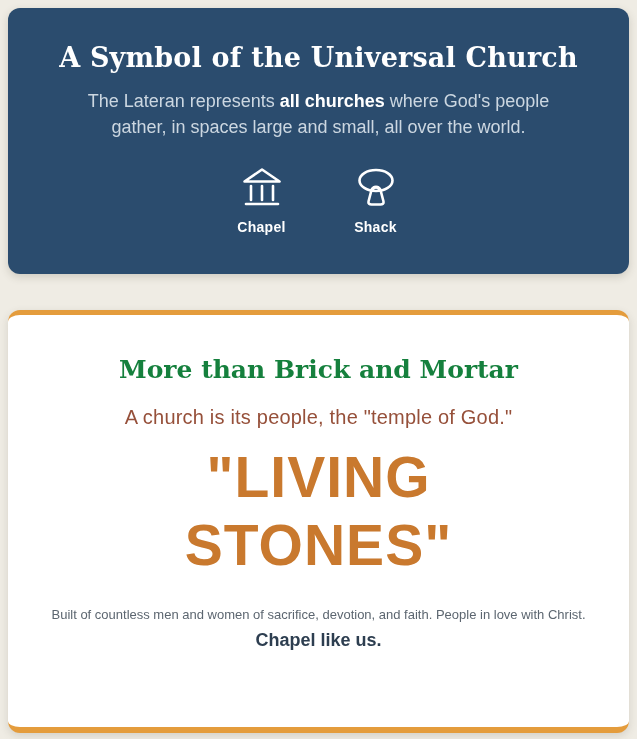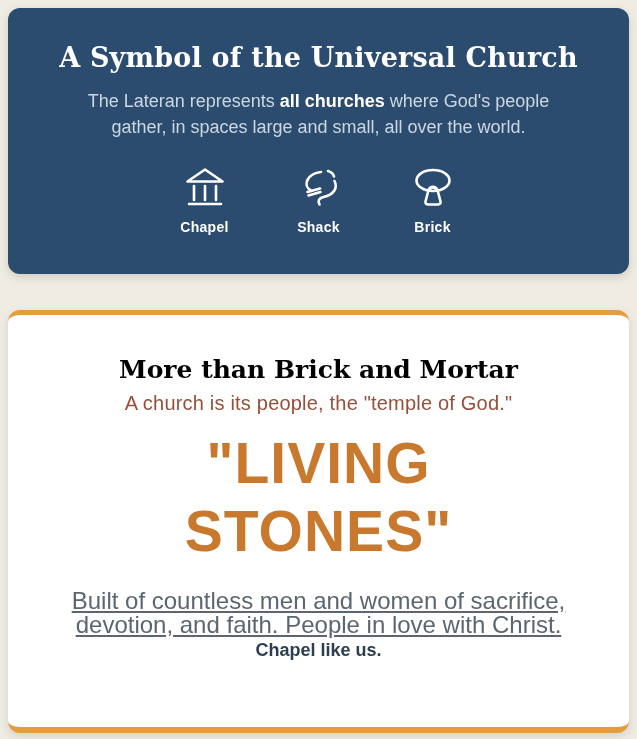--- a/index.html
+++ b/index.html
@@ -78,44 +78,43 @@
     border-bottom: 6px solid #e49c3c;
     border-radius: 12px;
     box-shadow: 0 3px 8px rgba(60,55,40,0.15);
     padding-top: 40px;
     text-align: center;
   }
   .stones-title {
     font-family: "DejaVu Serif", "Liberation Serif", serif;
     font-weight: 700;
     font-size: 25px;
-    color: #000000;
+    color: #15803d;
   }
   .stones-subtitle {
-    margin-top: 8px;
+    margin-top: 22px;
     font-size: 20px;
     color: #96503a;
     letter-spacing: 0.2px;
   }
   .stones-quote {
     margin: 14px auto 0;
     max-width: 460px;
     font-size: 57px;
     font-weight: 800;
     line-height: 68px;
     color: #c9792e;
     letter-spacing: 1px;
   }
   .stones-body {
     margin: 24px auto 0;
     max-width: 555px;
-    font-size: 24px;
+    font-size: 13px;
     line-height: 24px;
     color: #5c6670;
-    text-decoration: underline;
   }
   .stones-emphasis {
     margin-top: 1px;
     font-size: 18px;
     line-height: 24px;
     font-weight: 700;
     color: #2d3e50;
   }
 </style>
 </head>
@@ -134,38 +133,28 @@
           <path d="M6.5 17.5 L24 5.5 L41.5 17.5 Z"></path>
           <path d="M13 22 V36"></path>
           <path d="M24 22 V36"></path>
           <path d="M35 22 V36"></path>
           <path d="M8 40 H40"></path>
         </svg>
         <figcaption class="icon-label">Chapel</figcaption>
       </figure>
 
 
-      <figure class="icon-item">
-        <svg viewBox="0 0 48 48">
-          <path d="M26 8 C13 9.5 6.5 21 16 26.5"></path>
-          <path d="M33 7 C36 8 38.5 10 39 12.5"></path>
-          <path d="M39.5 17 C43 24 39 30.5 28.5 33 C24 34.2 22.5 36.5 24.5 40.5"></path>
-          <path d="M12.5 28 L25 24.5"></path>
-          <path d="M13.5 31.5 L25.5 28"></path>
-        </svg>
-        <figcaption class="icon-label">Shack</figcaption>
-      </figure>
 
       <figure class="icon-item">
         <svg viewBox="0 0 48 48">
           <ellipse cx="24" cy="16.5" rx="16.5" ry="10.5"></ellipse>
           <path d="M16.5 37.5 L19.5 26 C20.5 22.5 27.5 22.5 28.5 26 L31.5 37.5 C32 39.5 30.5 40.5 28.5 40.5 H19.5 C17.5 40.5 16 39.5 16.5 37.5 Z"></path>
           <path d="M21 25.5 C21 22 27 22 27 25.5"></path>
         </svg>
-        <figcaption class="icon-label">Brick</figcaption>
+        <figcaption class="icon-label">Shack</figcaption>
       </figure>
 
     </div>
   </section>
 
   <section class="stones-card">
     <h2 class="stones-title">More than Brick and Mortar</h2>
     <p class="stones-subtitle">A church is its people, the "temple of God."</p>
     <div class="stones-quote">"LIVING STONES"</div>
     <p class="stones-body">Built of countless men and women of sacrifice, devotion, and faith. People in love with Christ.</p>

